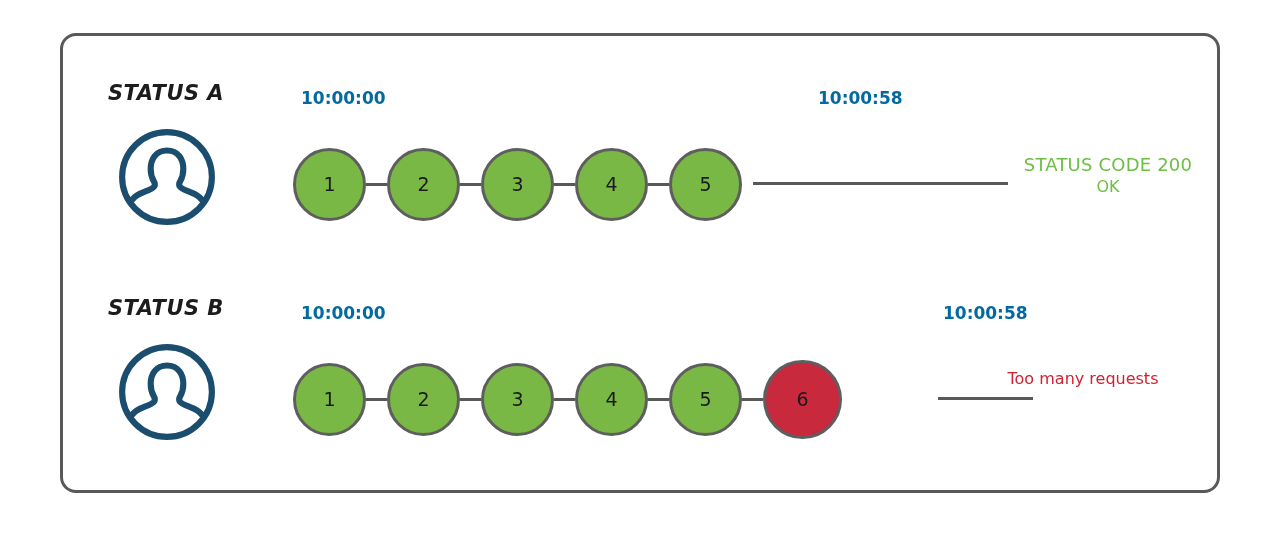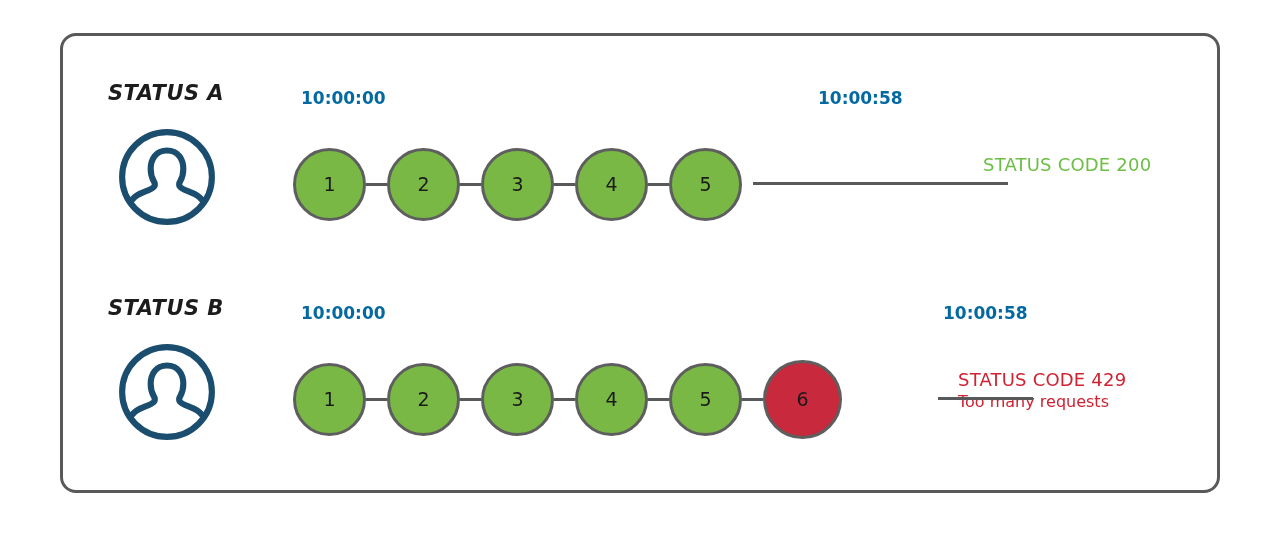--- a/index.html
+++ b/index.html
@@ -131,20 +131,21 @@
     background: #58595b;
     top: 146px;
     z-index: 1;
   }
 
   
   .status {
     position: absolute;
     top: 118px;
     width: 250px;
+    text-align: center;
     line-height: 1.25;
   }
   .status .code {
     font-family: "DejaVu Sans", sans-serif;
     font-size: 18px;
     font-weight: 400;
     letter-spacing: 0.2px;
     display: block;
     white-space: nowrap;
   }
@@ -201,20 +202,21 @@
             <div class="connector"></div>
             <div class="node ok">3</div>
             <div class="connector"></div>
             <div class="node ok">4</div>
             <div class="connector"></div>
             <div class="node ok">5</div>
           </div>
 
         <div class="status ok" style="left: 690px;">
           <span class="code">STATUS CODE 200</span>
+          <span class="detail">OK</span>
         </div>
 
       </div>
     </div>
 
     <div class="row row-b">
 
       <div class="client-label">STATUS B</div>
 
       <div class="avatar">
@@ -251,21 +253,20 @@
             <div class="node ok">3</div>
             <div class="connector"></div>
             <div class="node ok">4</div>
             <div class="connector"></div>
             <div class="node ok">5</div>
             <div class="connector"></div>
             <div class="node fail">6</div>
           </div>
 
         <div class="status fail" style="left: 665px;">
-          <span class="code">STATUS CODE 429</span>
           <span class="detail">Too many requests</span>
         </div>
 
       </div>
     </div>
 
   </div>
 </div>
 
 </body></html>

